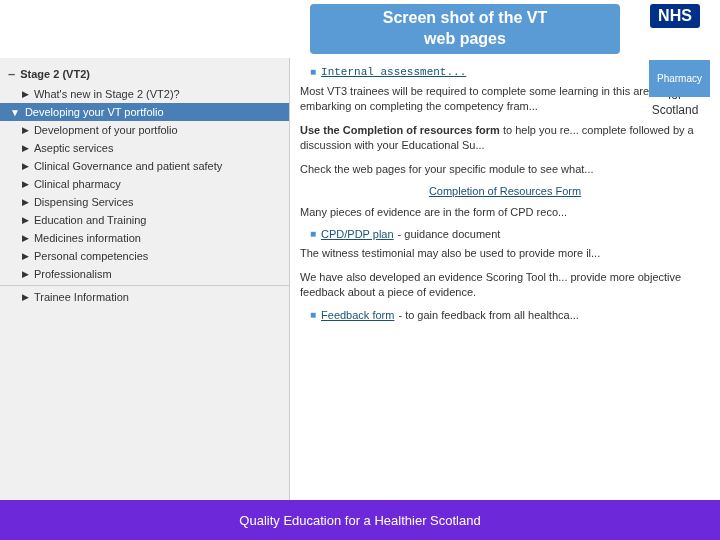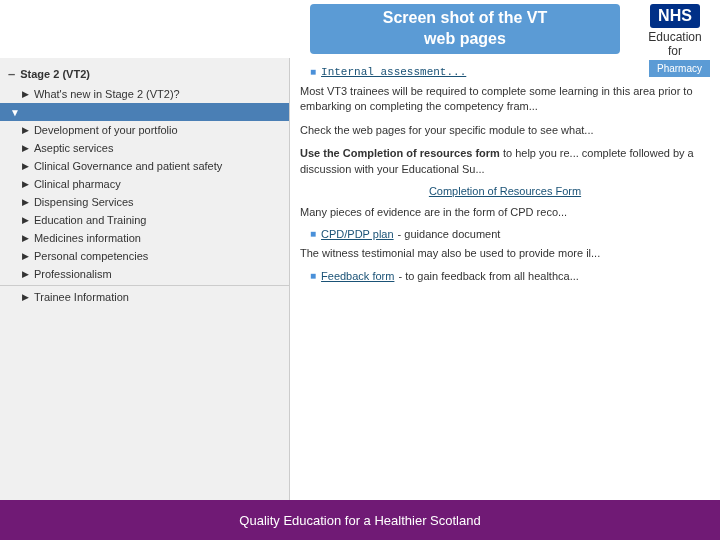--- a/index.html
+++ b/index.html
@@ -55,20 +55,21 @@
     .nhs-logo {
       position: absolute;
       right: 10px;
       top: 4px;
       width: 70px;
       height: 52px;
       display: flex;
       flex-direction: column;
       align-items: center;
       z-index: 20;
+      gap: 44px;
     }
 
     .nhs-logo-box {
       background: #003087;
       color: white;
       font-weight: bold;
       font-size: 16px;
       padding: 3px 8px;
       border-radius: 3px;
     }
@@ -82,21 +83,21 @@
     }
 
     
     .pharmacy-badge {
       position: absolute;
       right: 10px;
       top: 60px;
       background: #5b9bd5;
       color: white;
       font-size: 10px;
-      padding: 3px 8px;
+      padding: 13px 8px;
       z-index: 10;
     }
 
     
     .main-content {
       position: absolute;
       top: 58px;
       left: 0;
       right: 0;
       bottom: 40px;
@@ -201,21 +202,21 @@
       cursor: pointer;
     }
 
     
     .footer {
       position: absolute;
       bottom: 0;
       left: 0;
       right: 0;
       height: 40px;
-      background: #701a75;
+      background: #6d28d9;
       display: flex;
       align-items: center;
       justify-content: center;
       color: white;
       font-size: 13px;
     }
 
     .internal-link {
       color: #1a5276;
       text-decoration: underline;
@@ -277,20 +278,21 @@
         <span>Stage 2 (VT2)</span>
       </div>
 
       <div class="sidebar-sub-item">
         <span class="arrow">▶</span>
         <span>What's new in Stage 2 (VT2)?</span>
       </div>
 
       <div class="sidebar-item active">
         <span class="arrow">▼</span>
+        <span>Developing your VT portfolio</span>
       </div>
 
       <div class="sidebar-sub-item">
         <span class="arrow">▶</span>
         <span>Development of your portfolio</span>
       </div>
 
       <div class="sidebar-sub-item">
         <span class="arrow">▶</span>
         <span>Aseptic services</span>
@@ -341,41 +343,42 @@
     </div>
 
     <div class="content-area">
 
       <div class="bullet-item">
         <span class="bullet-arrow">■</span>
         <span class="internal-link">Internal assessment...</span>
       </div>
 
       <p>Most VT3 trainees will be required to complete some learning in this area prior to embarking on completing the competency fram...</p>
-
-      <p>Check the web pages for your specific module to see what...</p>
 
       <p>
         <span class="bold">Use the Completion of resources form</span>
         <span>to help you re... complete followed by a discussion with your Educational Su...</span>
       </p>
 
+      <p>Check the web pages for your specific module to see what...</p>
+
       <div class="completion-link">Completion of Resources Form</div>
 
       <p>Many pieces of evidence are in the form of CPD reco...</p>
 
       <div class="bullet-item">
         <span class="bullet-arrow">■</span>
         <span class="link">CPD/PDP plan</span>
         <span style="margin-left:4px;">- guidance document</span>
       </div>
 
 
       <p>The witness testimonial may also be used to provide more il...</p>
 
+      <p>We have also developed an evidence Scoring Tool th... provide more objective feedback about a piece of evidence.</p>
 
       <div class="bullet-item">
         <span class="bullet-arrow">■</span>
         <span class="link">Feedback form</span>
         <span style="margin-left:4px;">- to gain feedback from all healthca...</span>
       </div>
 
     </div>
   </div>
 

